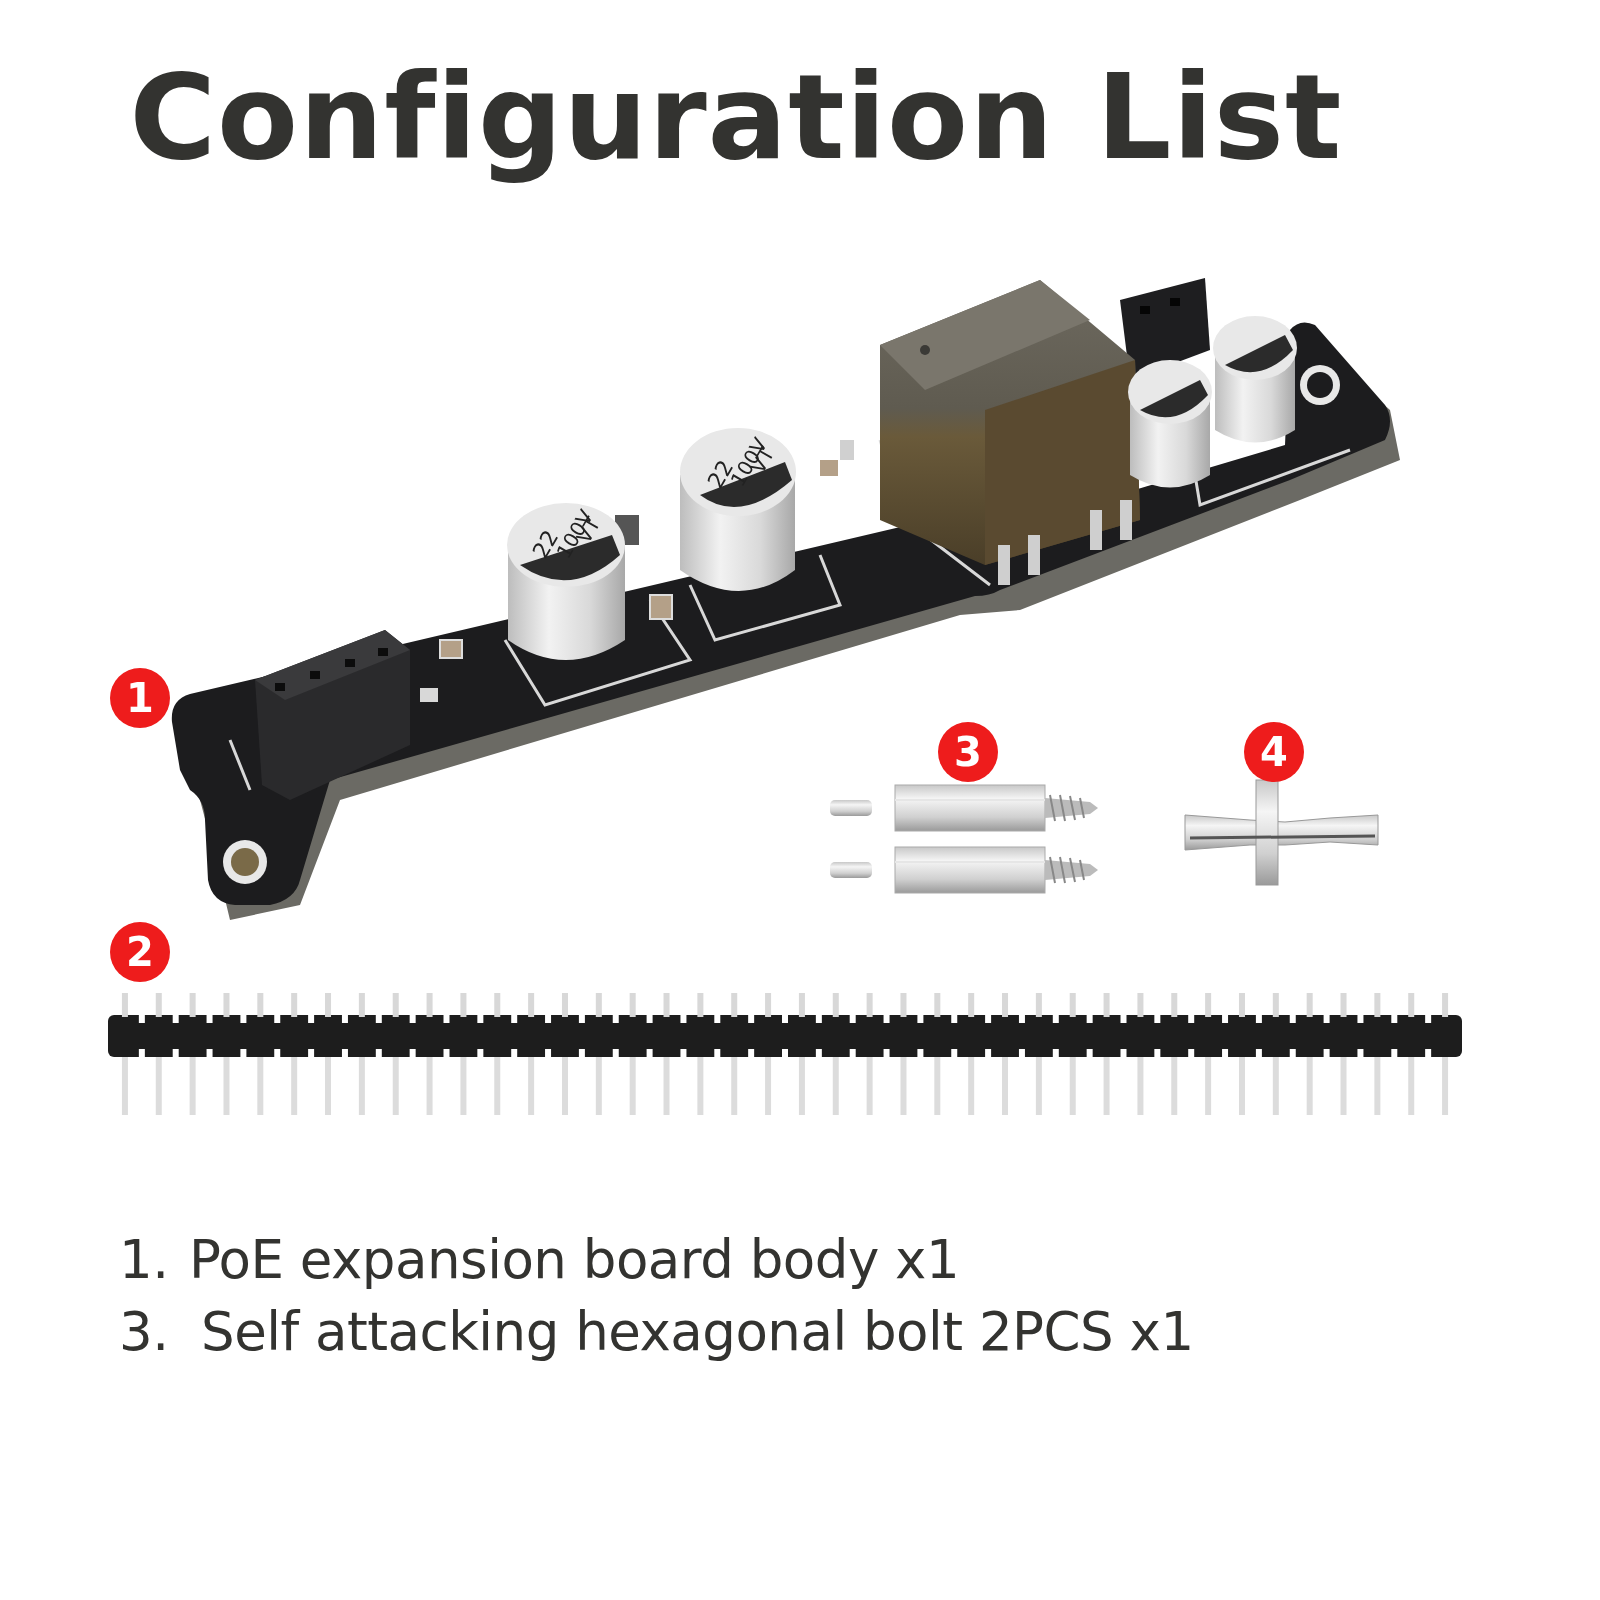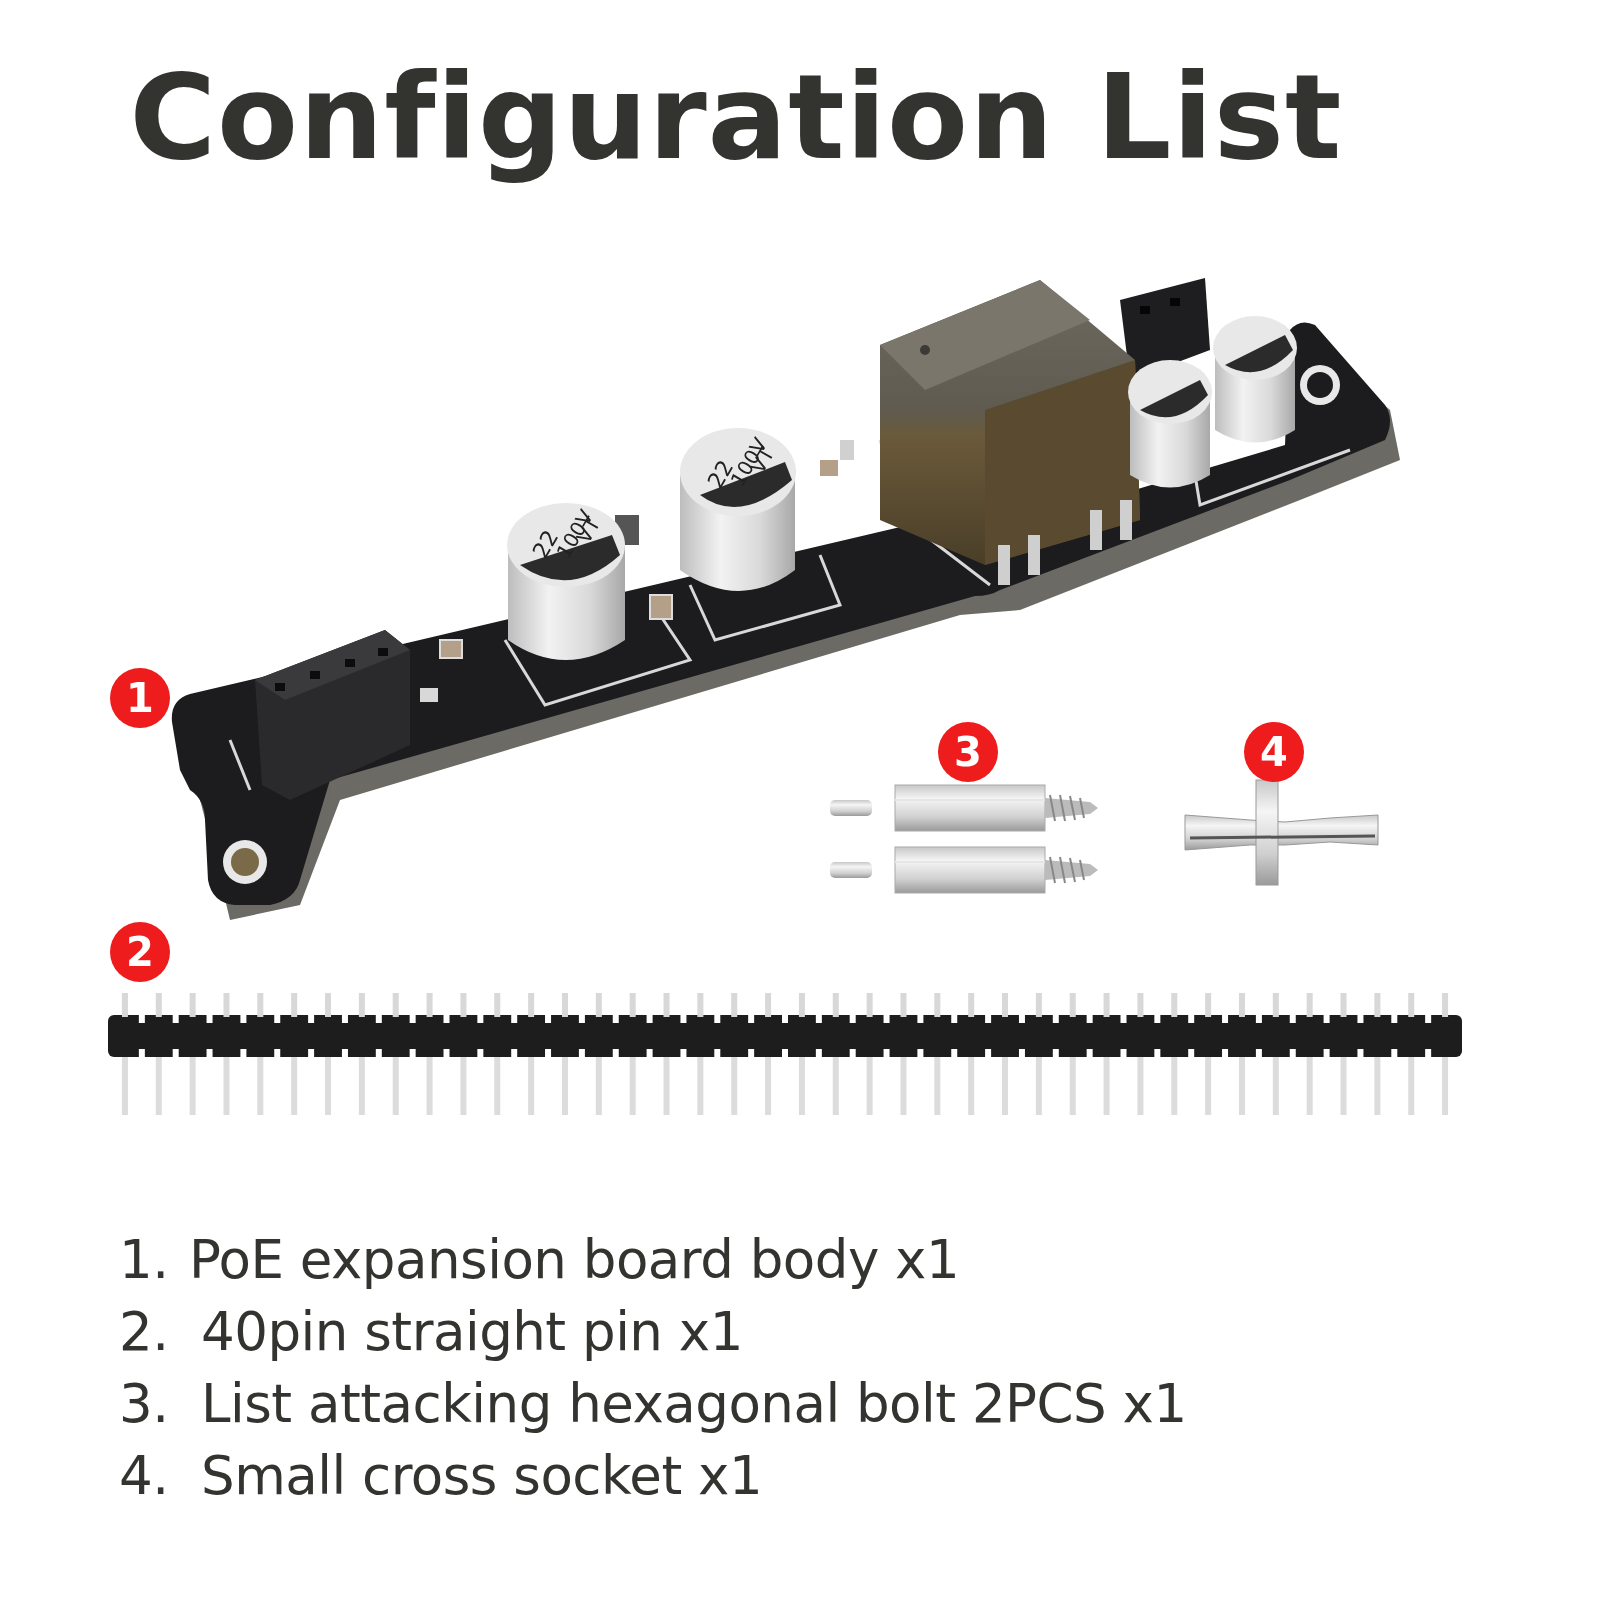--- a/index.html
+++ b/index.html
@@ -314,16 +314,14 @@
     </g>
 </svg>
 
 <div class="badge" style="left:110px; top:668px;">1</div>
 <div class="badge" style="left:110px; top:922px;">2</div>
 <div class="badge" style="left:938px; top:722px;">3</div>
 <div class="badge" style="left:1244px; top:722px;">4</div>
 
 <ul class="list">
   <li><span class="num">1.</span><span class="txt">PoE expansion board body x1</span></li>
-  <li><span class="num">2.</span><span class="txt" style="padding-left:12px">40pin straight pin x1</span></li>
-  <li><span class="num">3.</span><span class="txt" style="padding-left:12px">List attacking hexagonal bolt 2PCS x1</span></li>
-  <li><span class="num">4.</span><span class="txt" style="padding-left:12px">Small cross socket x1</span></li>
+  <li><span class="num">3.</span><span class="txt" style="padding-left:12px">Self attacking hexagonal bolt 2PCS x1</span></li>
 </ul>
 
 </body></html>

